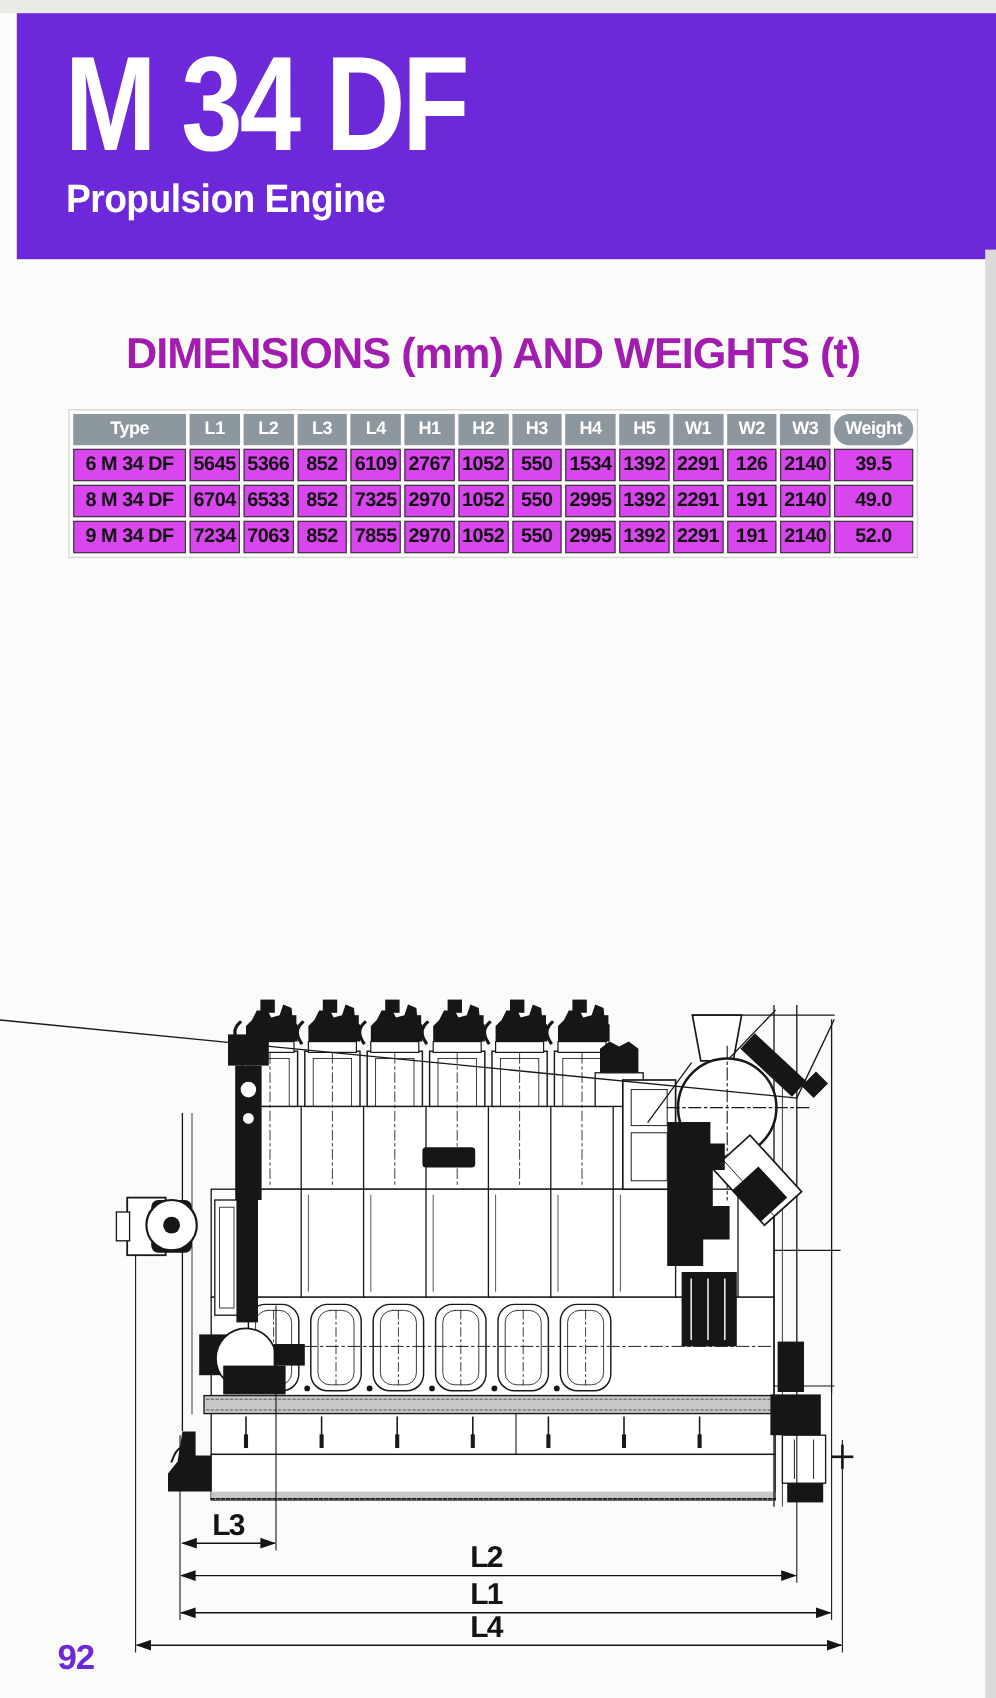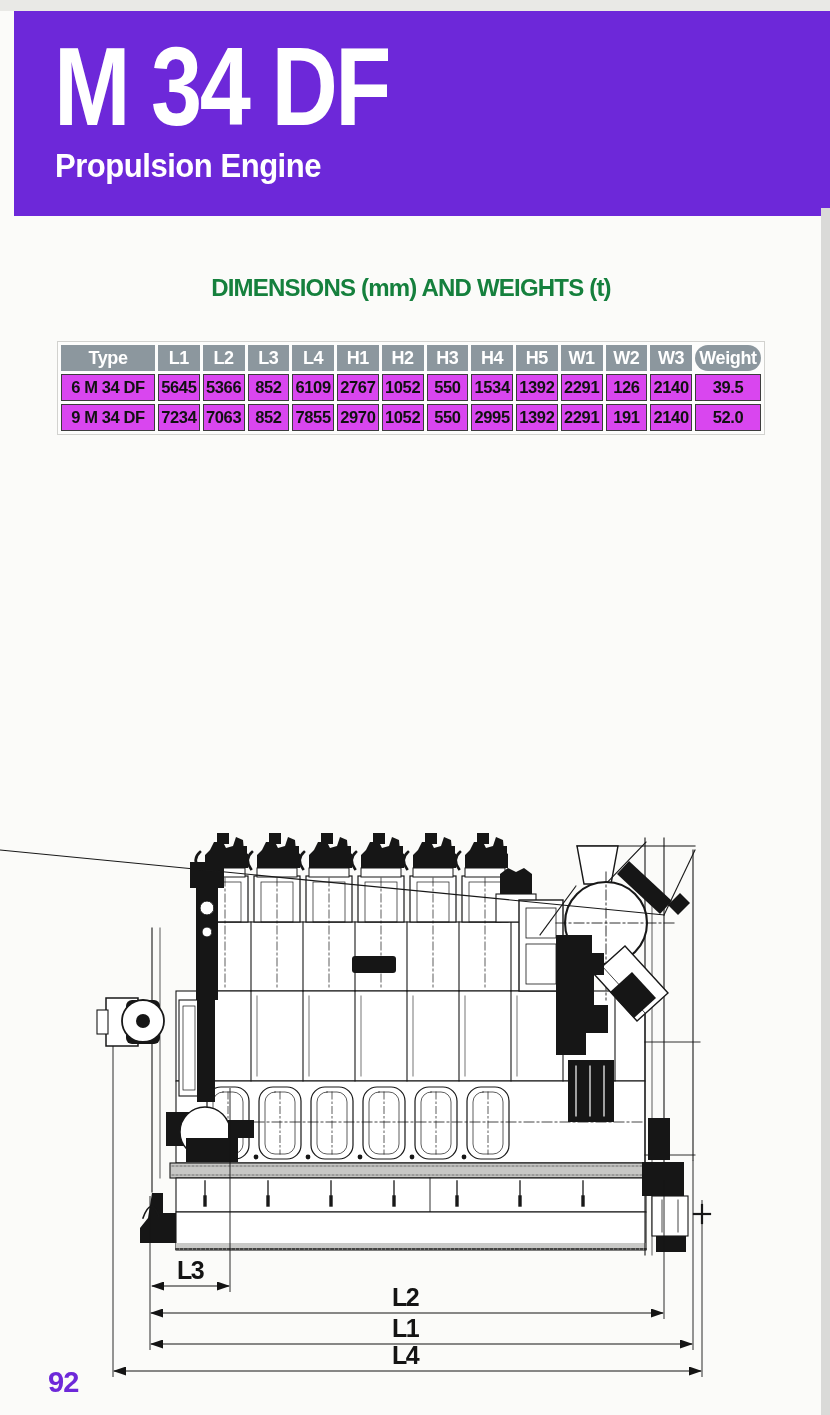--- a/index.html
+++ b/index.html
@@ -17,29 +17,29 @@
     font-size:112px;font-weight:bold;color:#ffffff;line-height:1.0;
     letter-spacing:-3px;transform:scaleX(0.82);transform-origin:left top;white-space:nowrap;
   }
   .banner h2{
     position:absolute;left:41px;top:136px;margin:0;
     font-size:33px;font-weight:bold;color:#ffffff;
     letter-spacing:-0.5px;transform:scaleX(0.94);transform-origin:left top;white-space:nowrap;
   }
   .section-title{
     position:absolute;left:0;top:274px;width:822px;text-align:center;
-    font-size:24px;font-weight:bold;letter-spacing:-0.8px;color:#15803d;white-space:nowrap;
+    font-size:36px;font-weight:bold;letter-spacing:-0.8px;color:#a21caf;white-space:nowrap;
   }
   table.dims{
     position:absolute;left:57px;top:341px;width:708px;
     table-layout:fixed;border-collapse:separate;border-spacing:3px;
     border:1px solid #d2d2cf;background:#fdfdfc;
   }
   table.dims th{
-    background:#8c979e;color:#ffffff;font-size:18px;font-weight:bold;
+    background:#8c979e;color:#ffffff;font-size:15px;font-weight:bold;
     height:26px;line-height:26px;padding:0;text-align:center;letter-spacing:-0.4px;
     overflow:hidden;white-space:nowrap;
   }
   table.dims td{
     background:#d946ef;border:1.6px solid #3c3c3c;color:#111;
     font-size:16.5px;font-weight:bold;letter-spacing:-0.4px;
     height:25px;line-height:25px;padding:0;text-align:center;
     overflow:hidden;white-space:nowrap;
   }
   table.dims th:first-child{width:94px;}
@@ -97,20 +97,36 @@
       <td>1052</td>
       <td>550</td>
       <td>1534</td>
       <td>1392</td>
       <td>2291</td>
       <td>126</td>
       <td>2140</td>
       <td>39.5</td>
     </tr>
     <tr>
+      <td>8 M 34 DF</td>
+      <td>6704</td>
+      <td>6533</td>
+      <td>852</td>
+      <td>7325</td>
+      <td>2970</td>
+      <td>1052</td>
+      <td>550</td>
+      <td>2995</td>
+      <td>1392</td>
+      <td>2291</td>
+      <td>191</td>
+      <td>2140</td>
+      <td>49.0</td>
+    </tr>
+    <tr>
       <td>9 M 34 DF</td>
       <td>7234</td>
       <td>7063</td>
       <td>852</td>
       <td>7855</td>
       <td>2970</td>
       <td>1052</td>
       <td>550</td>
       <td>2995</td>
       <td>1392</td>

